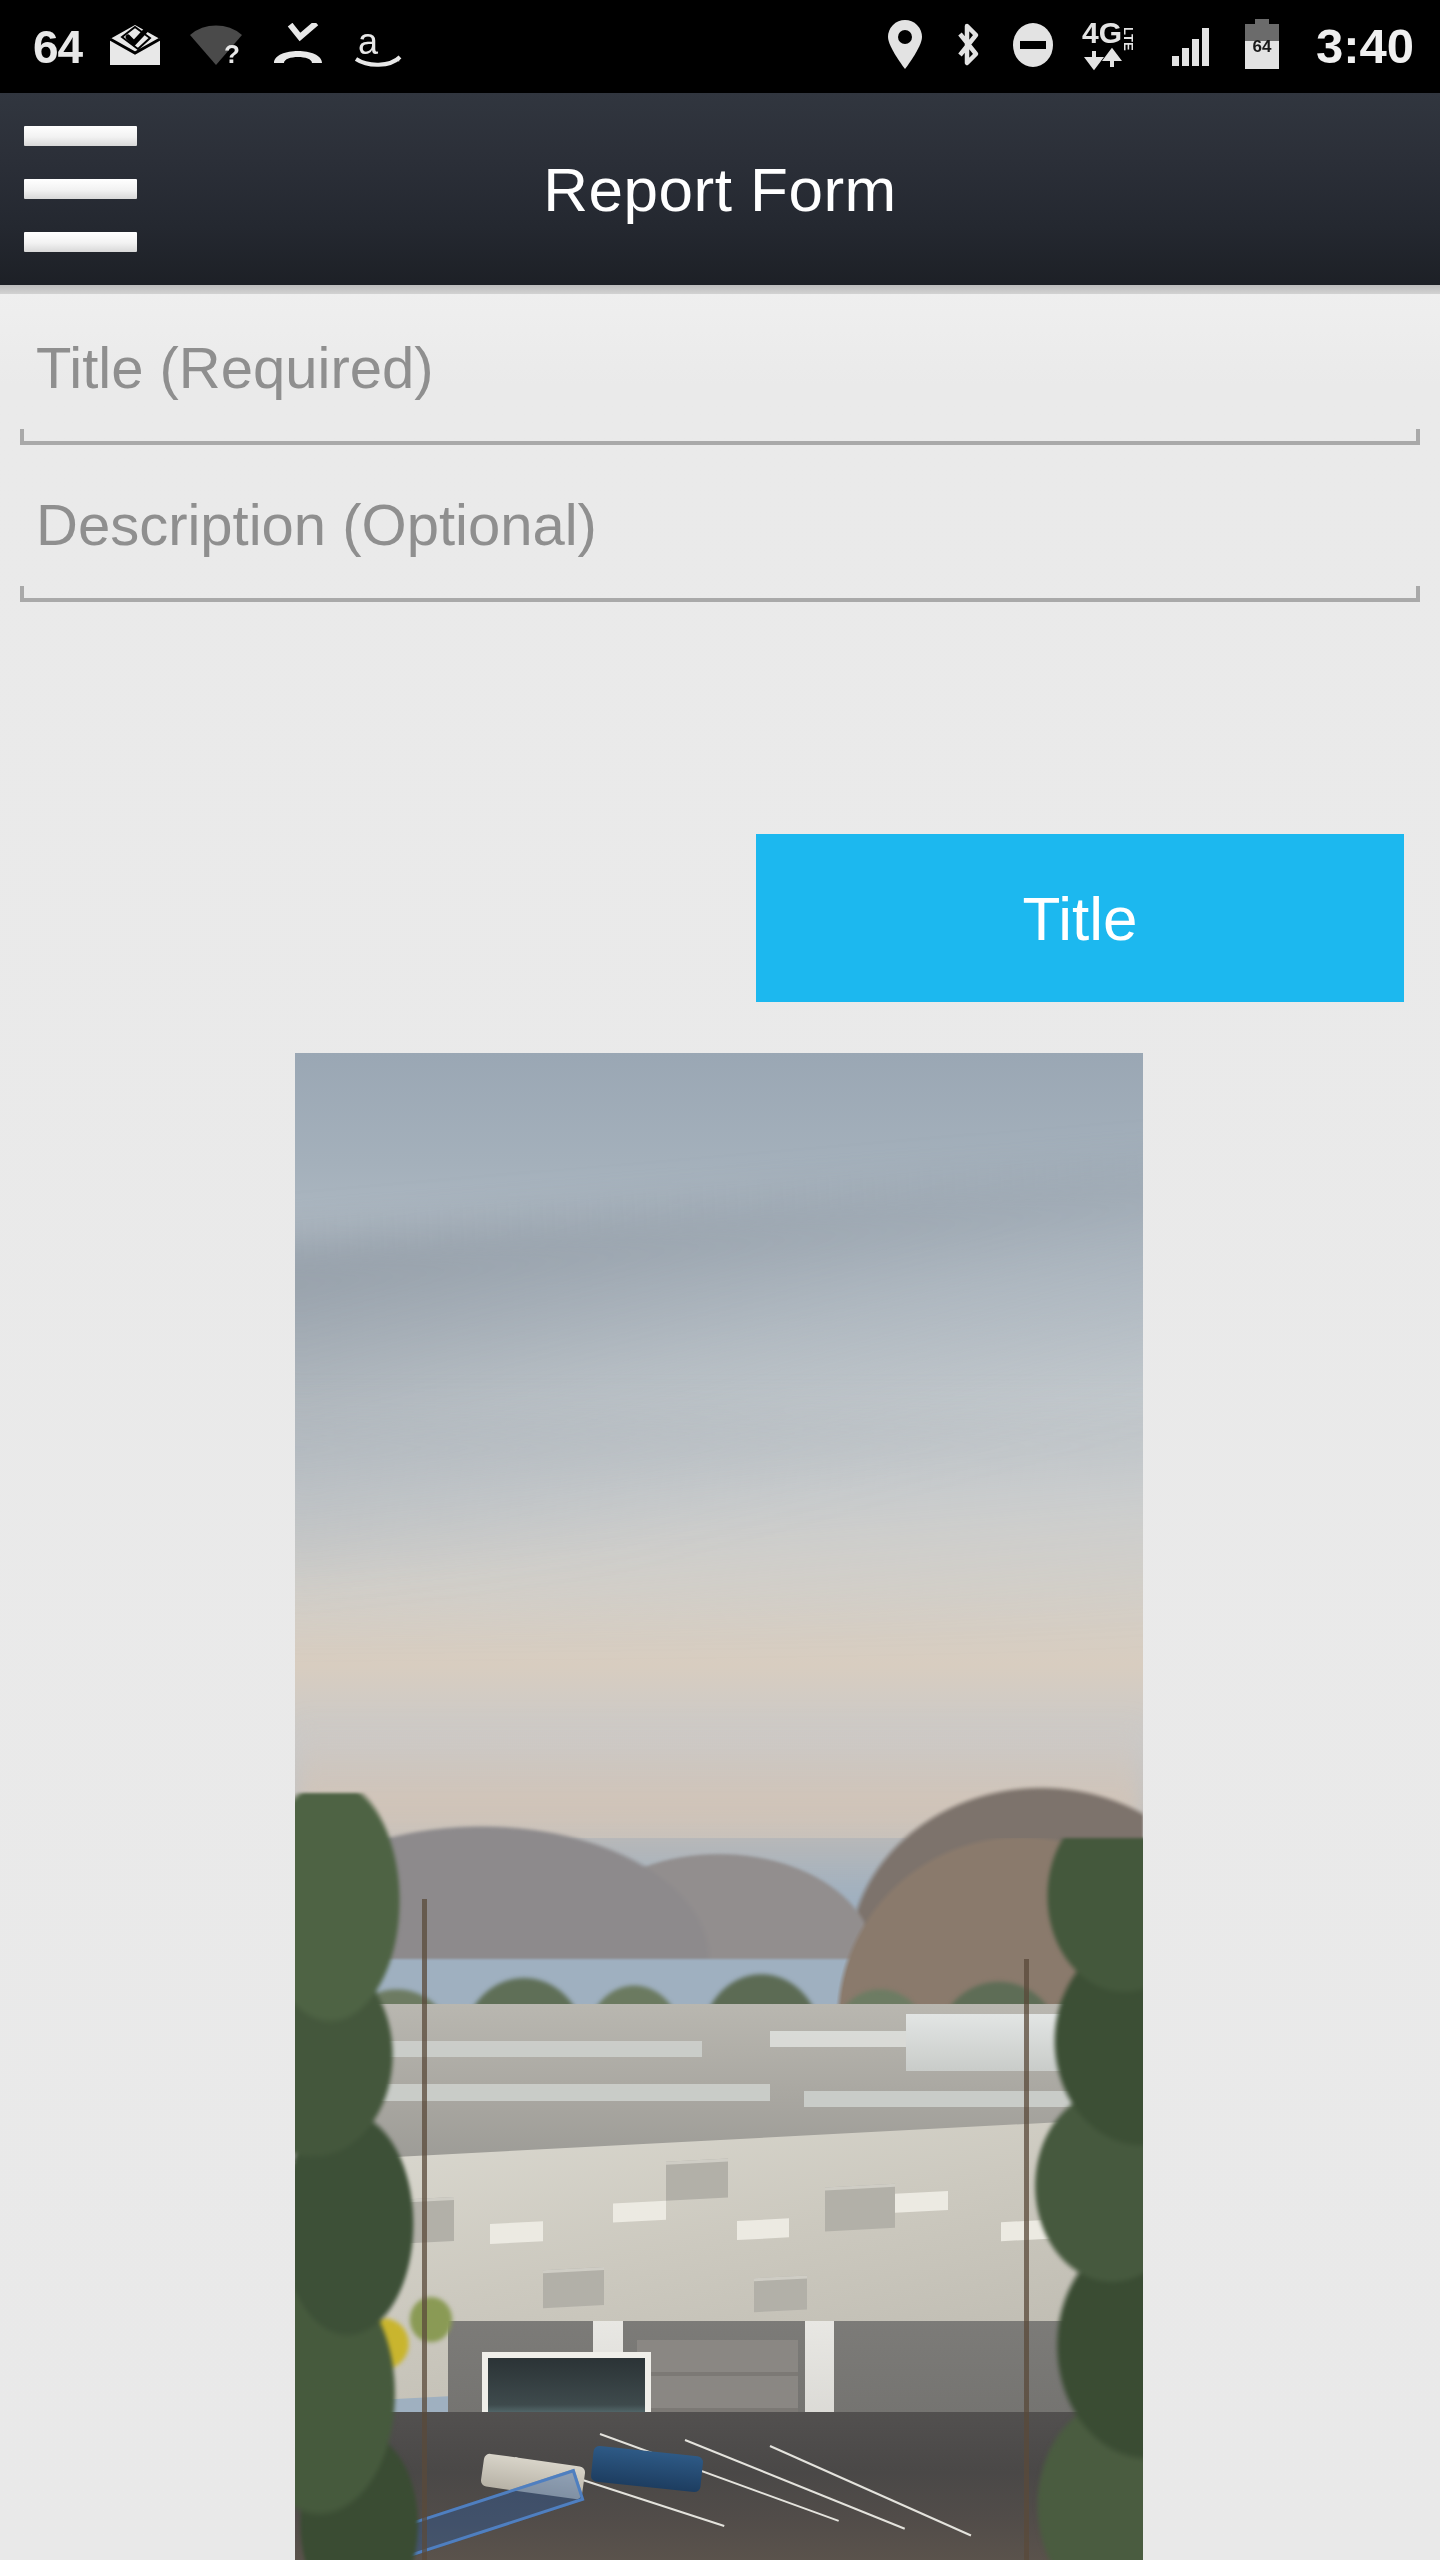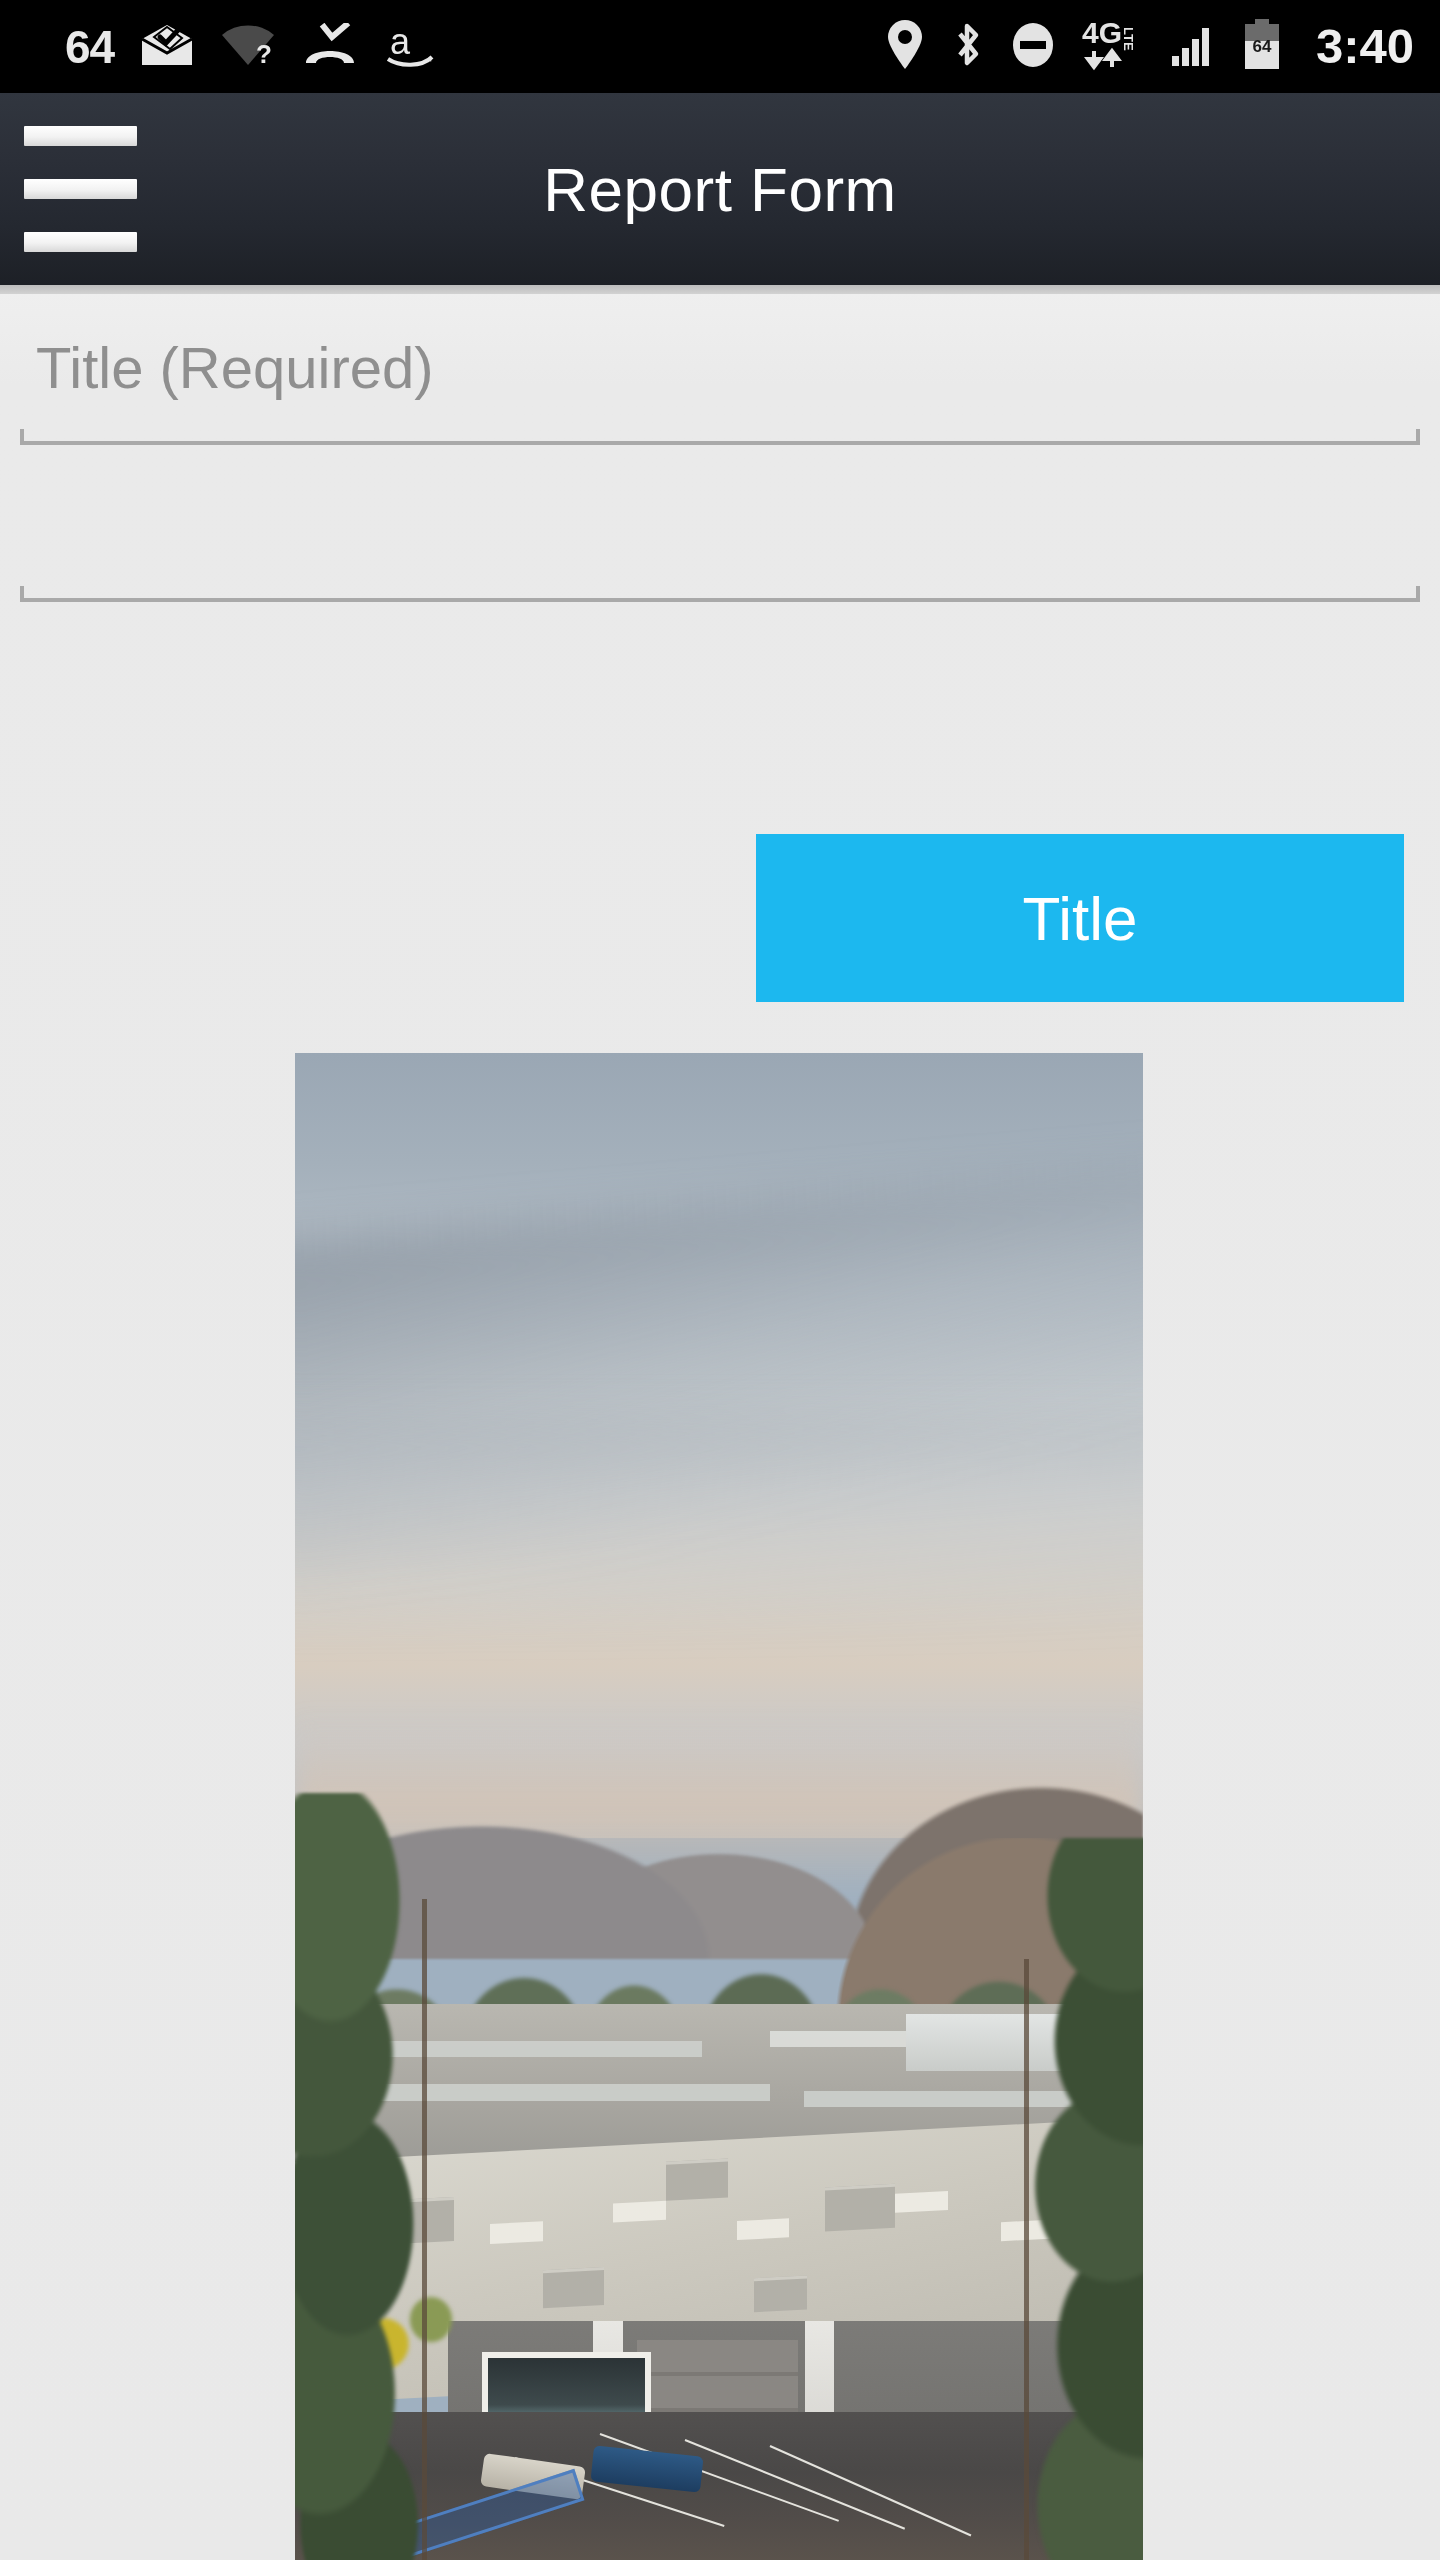--- a/index.html
+++ b/index.html
@@ -8,21 +8,21 @@
     font-family:"Liberation Sans", sans-serif;
     background:#e9e9e9;
     overflow:hidden;
     position:relative;
   }
 
   
   #status-bar {
     position:absolute; left:0; top:0; width:1440px; height:93px;
     background:#000000;
-    display:flex; align-items:center;padding-left:32px;
+    display:flex; align-items:center;
   }
   .sb-left { display:flex; align-items:center; padding-left:33px; gap:26px; }
   .sb-right { position:absolute; right:26px; top:0; height:93px;
               display:flex; align-items:center; gap:26px; }
   .sb-badge {
     color:#e8e8e8; font-size:46px; font-weight:bold; letter-spacing:-1px;
     line-height:1;
   }
   .sb-ico { display:block; }
   .sb-time {
@@ -361,20 +361,21 @@
 </div>
 
 <div id="content">
 
   <div class="field" id="field-title">
     <span class="ph">Title (Required)</span>
     <span class="line"></span>
   </div>
 
   <div class="field" id="field-desc">
+    <span class="ph">Description (Optional)</span>
     <span class="line"></span>
   </div>
 
 
   <button class="btn" id="upload-button">Title</button>
 
   <div id="photo-preview">
     <div class="ph-layer sky"></div>
     <div class="cloudband"></div>
     <div class="cloudband2"></div>

